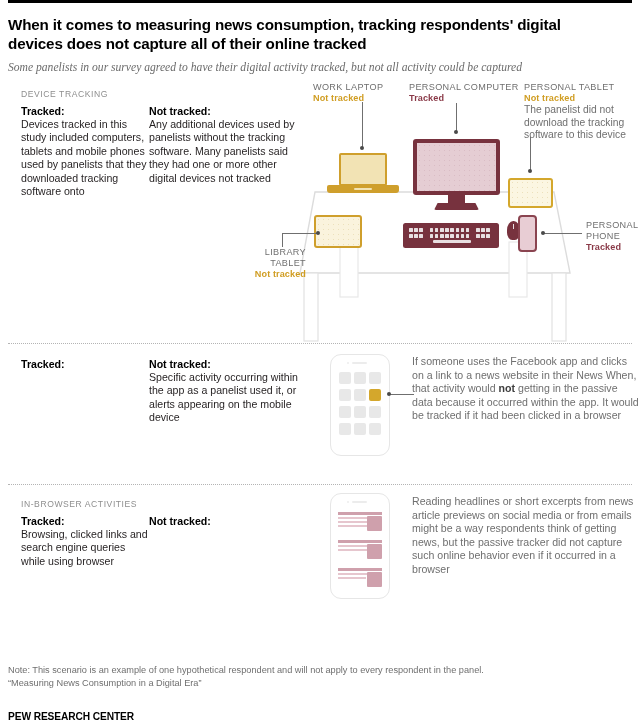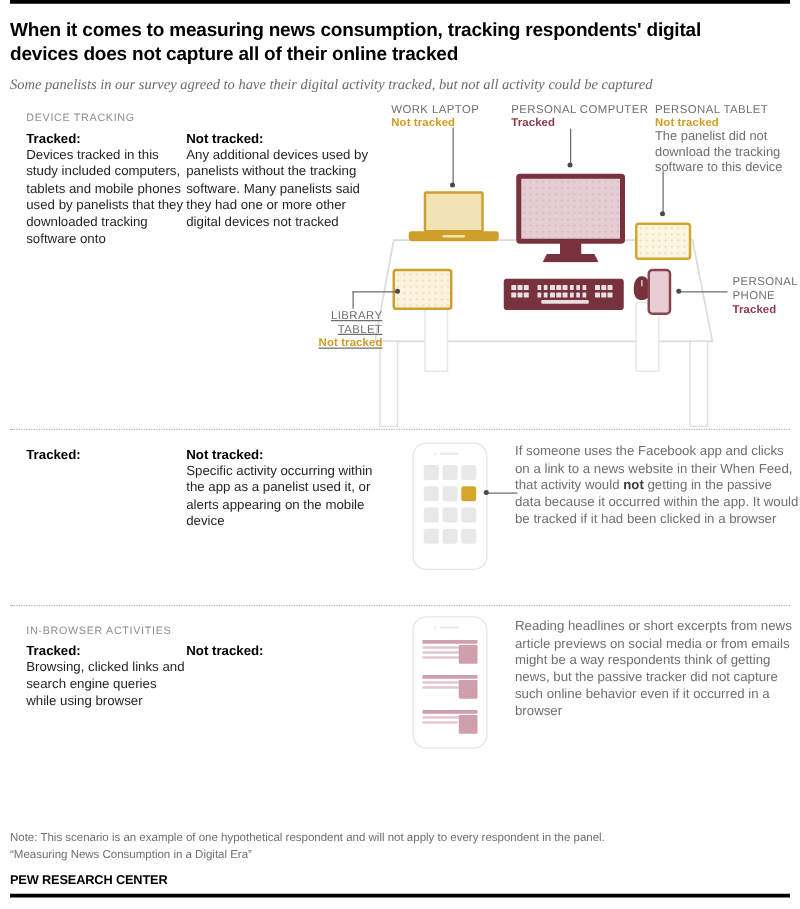--- a/index.html
+++ b/index.html
@@ -97,21 +97,21 @@
   .app.hl{background:#d4a72c;}
 
   .art-bar{position:absolute;background:#cfa0ac;}
   .art-bar.light{background:#e6c6ce;}
   .art-thumb{position:absolute;background:#cfa0ac;border-radius:1px;}
 
   .callout{position:absolute;font-size:10.6px;line-height:13.6px;color:#6f6f6f;}
   .callout b{color:#3d3d3d;}
 
   .foot-note{font-size:9.2px;line-height:12.6px;color:#6f6f6f;}
-  .brand{font-size:10.2px;font-weight:bold;color:#000;letter-spacing:-0.1px;margin-top:10px;}
+  .brand{font-size:10.2px;font-weight:bold;color:#000;letter-spacing:-0.1px;margin-top:22px;}
   .rule-bot{height:2.5px;background:#000;margin-top:5px;}
 </style>
 </head>
 <body>
 
 <div class="page">
 
   <div class="rule-top"></div>
 
   <div class="title">When it comes to measuring news consumption, tracking respondents' digital devices does not capture all of their online tracked</div>
@@ -223,21 +223,21 @@
         <span>PERSONAL COMPUTER</span>
         <span class="st maroon">Tracked</span>
       </div>
 
       <div class="lbl" style="left:228px;top:7px;width:118px;">
         <span>PERSONAL TABLET</span>
         <span class="st gold">Not tracked</span>
         <span class="desc">The panelist did not download the tracking software to this device</span>
       </div>
 
-      <div class="lbl" style="left:-62px;top:172px;text-align:right;width:72px;text-decoration:underline;">
+      <div class="lbl" style="left:-62px;top:172px;text-align:right;width:72px;">
         <span>LIBRARY TABLET</span>
         <span class="st gold">Not tracked</span>
       </div>
 
       <div class="lbl" style="left:290px;top:145px;">
         <span>PERSONAL</span>
         <span>PHONE</span>
         <span class="st maroon">Tracked</span>
       </div>
 
@@ -272,21 +272,21 @@
       <div class="app" style="left:23px;top:51px;width:12px;height:12px;"></div>
       <div class="app" style="left:38px;top:51px;width:12px;height:12px;"></div>
       <div class="app" style="left:8px;top:68px;width:12px;height:12px;"></div>
       <div class="app" style="left:23px;top:68px;width:12px;height:12px;"></div>
       <div class="app" style="left:38px;top:68px;width:12px;height:12px;"></div>
     </div>
     <div class="leader h" style="left:382px;top:50px;width:24px;"></div>
     <div class="dot" style="left:379px;top:48px;"></div>
 
     <div class="callout" style="left:404px;top:11px;width:228px;">
-      <span>If someone uses the Facebook app and clicks on a link to a news website in their When Feed, that activity would </span><b>not</b><span> getting in the passive data because it occurred within the app. It would be tracked if it had been clicked in a browser</span>
+      <span>If someone uses the Facebook app and clicks on a link to a news website in their News When, that activity would </span><b>not</b><span> getting in the passive data because it occurred within the app. It would be tracked if it had been clicked in a browser</span>
     </div>
   </div>
 
   <div class="divider"></div>
 
   <div class="section" id="browser-section">
     <div class="sec-text">
       <div class="kicker">IN-BROWSER ACTIVITIES</div>
       <div class="cols">
         <div class="col-a">

